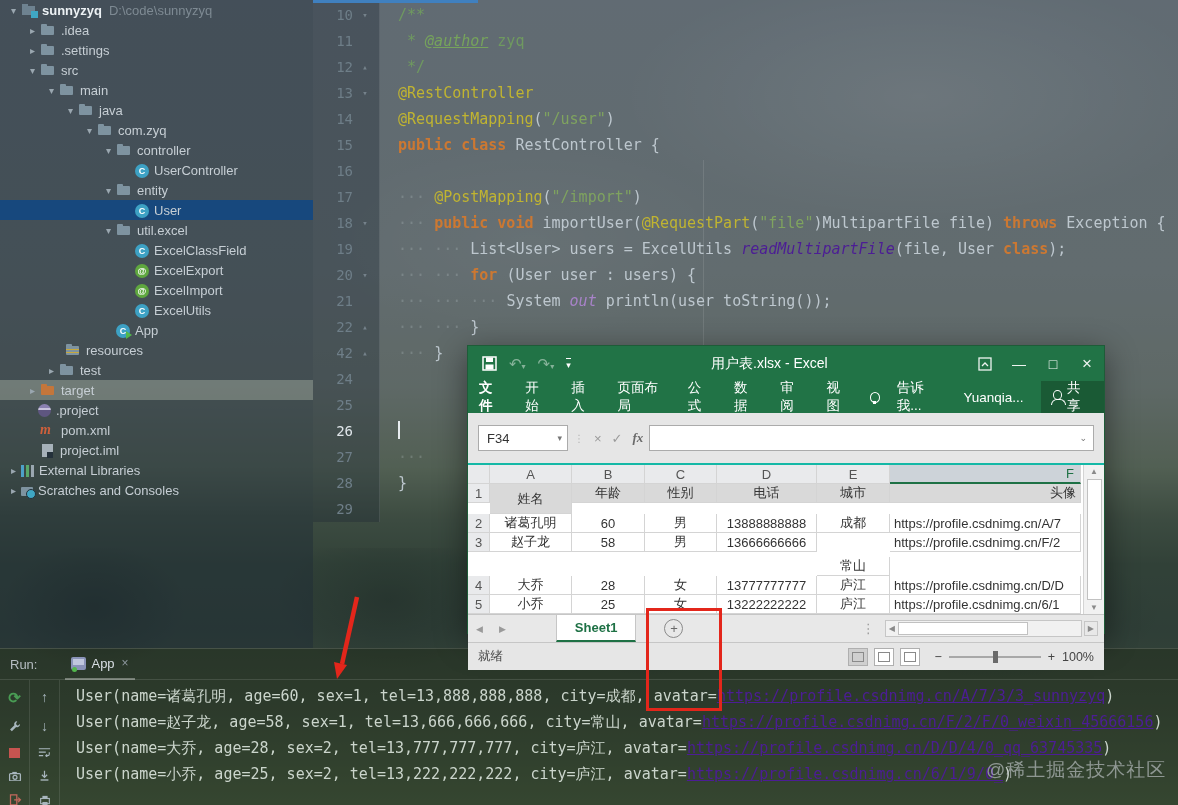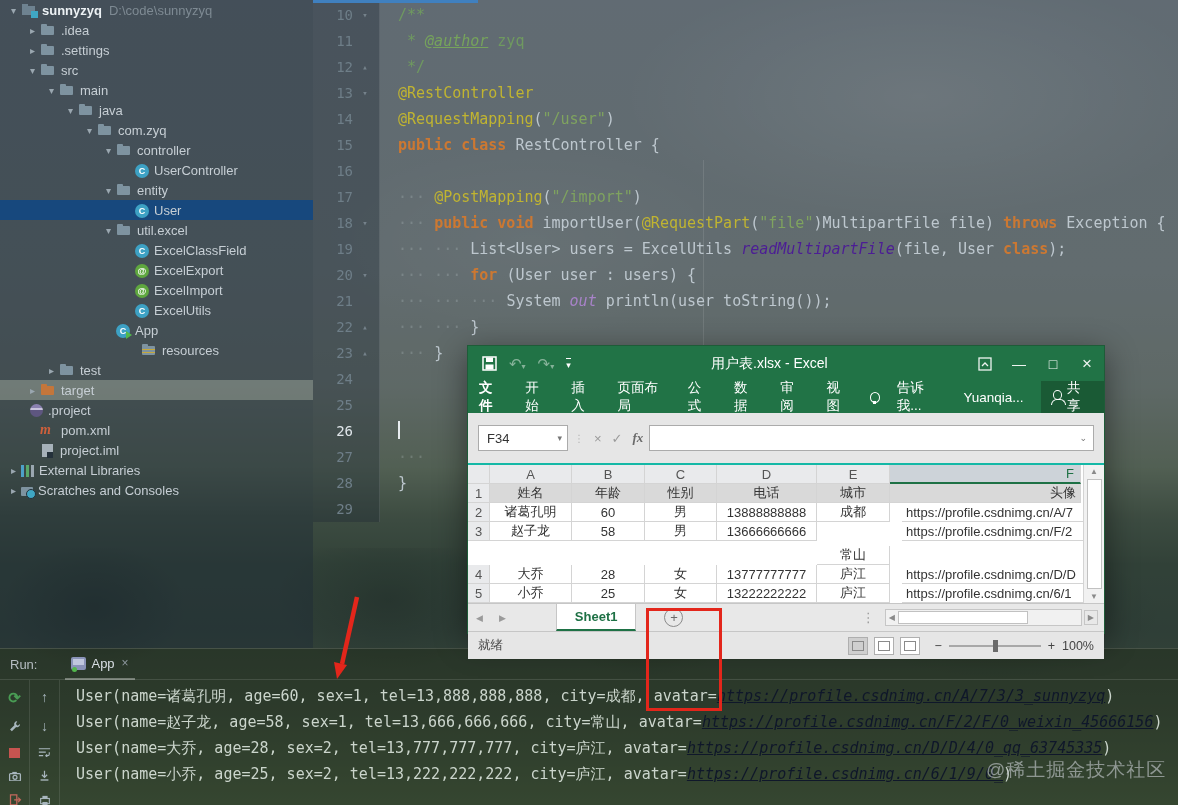--- a/index.html
+++ b/index.html
@@ -81,21 +81,21 @@
   .contab-ic::before{content:"";position:absolute;left:2px;top:2px;right:2px;height:6px;background:#C0C7DE;}
   .contab-ic::after{content:"";position:absolute;left:1px;bottom:-2px;width:5px;height:5px;border-radius:50%;background:#52B84C;}
   .tab-close{color:#8D979E;font-size:12px;margin-left:2px;}
   .run-body{display:flex;height:126px;}
   .rstrip{width:29px;flex:none;display:flex;flex-direction:column;align-items:center;gap:13px;
     padding-top:9px;border-right:1px solid rgba(255,255,255,.10);}
   .rstrip .g{color:#499C54;font-size:15px;font-weight:bold;}
   .rstrip .n{color:#A8B6BD;font-size:14px;}
   .stopsq{width:11px;height:11px;background:#C75450;margin-top:2px;}
   .conout{padding:3px 0 0 16px;font:15px/26px "DejaVu Sans Mono",monospace;color:#CBD5CC;white-space:nowrap;overflow:hidden;}
-  .conlink{color:#0f172a;text-decoration:underline;font-style:italic;}
+  .conlink{color:#4c1d95;text-decoration:underline;}
   
   .excel{position:absolute;left:467px;top:345px;width:636px;height:287px;z-index:5;
     background:#fff;border:1px solid #1E5C38;box-shadow:0 8px 30px rgba(0,0,0,.45);
     font-family:"Liberation Sans",sans-serif;}
   .x-title{height:35px;background:#217346;display:flex;align-items:center;color:#fff;}
   .qat{display:flex;align-items:center;gap:12px;margin-left:14px;}
   .qat .dim{opacity:.45;font-size:15px;}
   .x-title .ttl{flex:1;text-align:center;font-size:14px;}
   .winbtns{display:flex;align-items:center;gap:0;}
   .winbtn{width:34px;text-align:center;font-size:14px;opacity:.92;}
@@ -116,21 +116,21 @@
   .fbar{flex:1;height:24px;background:#fff;border:1px solid #ABABAB;display:flex;align-items:center;justify-content:flex-end;}
   .fbar .dd{color:#777;font-size:9px;padding-right:6px;}
   .grid{position:relative;font-size:13px;color:#333;}
   .grow{display:flex;}
   .gc{flex:none;box-sizing:border-box;border-right:1px solid #D4D4D4;border-bottom:1px solid #D4D4D4;
      display:flex;align-items:center;justify-content:center;overflow:hidden;white-space:nowrap;}
   .ghead{background:#E9EAEC;color:#555;height:19px;}
   .ghead.selcol{background:#CDD3D9;border-bottom:2px solid #1E7145;color:#1E7145;justify-content:flex-end;padding-right:6px;}
   .grhd{background:#E9EAEC;color:#555;}
   .r1{background:#D9D9D9;}
-  .al{justify-content:flex-start;padding-left:4px;margin-left:12px;} .ar{justify-content:flex-end;padding-right:4px;}
+  .al{justify-content:flex-start;padding-left:4px;} .ar{justify-content:flex-end;padding-right:4px;}
   .vscroll{position:absolute;right:0;top:0;width:21px;bottom:0;background:#F1F1F1;border-left:1px solid #D4D4D4;
     display:flex;flex-direction:column;align-items:center;justify-content:space-between;padding:2px 0;box-sizing:border-box;color:#8a8a8a;font-size:8px;}
   .vthumb{width:13px;flex:1;margin:3px 0;background:#fff;border:1px solid #C1C1C1;}
   .redbox{position:absolute;left:178px;top:143px;width:70px;height:97px;border:3px solid #E3261B;z-index:9;}
   .x-sheetbar{height:27px;background:#E8E8E8;display:flex;align-items:center;border-top:1px solid #C6C6C6;font-size:13px;color:#555;}
   .snav{color:#9a9a9a;font-size:9px;padding:0 8px;}
   .sheettab{background:#fff;color:#1E7145;font-weight:bold;height:100%;display:flex;align-items:center;
     padding:0 18px;border-left:1px solid #C6C6C6;border-right:1px solid #C6C6C6;border-bottom:2px solid #1E7145;box-sizing:border-box;margin-left:42px;}
   .addsheet{width:17px;height:17px;border:1px solid #8a8a8a;border-radius:50%;color:#6a6a6a;
     display:flex;align-items:center;justify-content:center;font-size:13px;margin-left:28px;}
@@ -242,36 +242,36 @@
       <div class="trow" style="padding-left: 120px;">
         <span class="chev"></span>
         <span class="ic ic-ball ic-class">C</span>
         <span class="lbl">ExcelUtils</span>
       </div>
       <div class="trow" style="padding-left: 101px;">
         <span class="chev"></span>
         <span class="ic ic-ball ic-class ic-app">C<span class="play"></span></span>
         <span class="lbl">App</span>
       </div>
-      <div class="trow" style="padding-left: 95px; margin-left: 31px;">
+      <div class="trow" style="padding-left: 50px;">
         <span class="chev"></span>
         <span class="ic ic-fold res"></span>
         <span class="lbl">resources</span>
       </div>
       <div class="trow" style="padding-left: 44px;">
         <span class="chev">▸</span>
         <span class="ic ic-fold"></span>
         <span class="lbl">test</span>
       </div>
       <div class="trow hov" style="padding-left: 25px;">
         <span class="chev">▸</span>
         <span class="ic ic-fold orange"></span>
         <span class="lbl">target</span>
       </div>
-      <div class="trow" style="padding-left: 15px;">
+      <div class="trow" style="padding-left: 23px;">
         <span class="chev"></span>
         <span class="ic ic-ecl"></span>
         <span class="lbl">.project</span>
       </div>
       <div class="trow" style="padding-left: 25px;">
         <span class="chev"></span>
         <span class="ic ic-mvn">m</span>
         <span class="lbl">pom.xml</span>
       </div>
       <div class="trow" style="padding-left: 25px;">
@@ -381,21 +381,21 @@
       </div>
       <div class="eline">
         <div class="gut">
           <span class="gnum">22</span>
           <span class="gfold">▴</span>
         </div>
         <div class="ecode"><span class="tok-ws">··· ··· </span><span class="tok-def">}</span></div>
       </div>
       <div class="eline">
         <div class="gut">
-          <span class="gnum">23</span>
+          <span class="gnum">42</span>
           <span class="gfold">▴</span>
         </div>
         <div class="ecode"><span class="tok-ws">··· </span><span class="tok-def">}</span></div>
       </div>
       <div class="eline">
         <div class="gut">
           <span class="gnum">24</span>
           <span class="gfold"></span>
         </div>
         <div class="ecode"></div>
@@ -558,21 +558,21 @@
         <div class="gc ghead" style="width: 22px;"></div>
         <div class="gc ghead" style="width: 82px;">A</div>
         <div class="gc ghead" style="width: 73px;">B</div>
         <div class="gc ghead" style="width: 72px;">C</div>
         <div class="gc ghead" style="width: 100px;">D</div>
         <div class="gc ghead" style="width: 73px;">E</div>
         <div class="gc ghead selcol" style="width: 191px;">F</div>
       </div>
       <div class="grow">
         <div class="gc grhd" style="width: 22px; height: 19px;">1</div>
-        <div class="gc r1" style="width: 82px; height: 19px;">姓名</div>
+        <div class="gc r1" style="width: 82px; height: 30px;">姓名</div>
         <div class="gc r1" style="width: 73px; height: 19px;">年龄</div>
         <div class="gc r1" style="width: 72px; height: 19px;">性别</div>
         <div class="gc r1" style="width: 100px; height: 19px;">电话</div>
         <div class="gc r1" style="width: 73px; height: 19px;">城市</div>
         <div class="gc r1 ar" style="width: 191px; height: 19px;">头像</div>
       </div>
       <div class="grow">
         <div class="gc grhd" style="width: 22px; height: 19px;">2</div>
         <div class="gc" style="width: 82px; height: 19px;">诸葛孔明</div>
         <div class="gc" style="width: 73px; height: 19px;">60</div>

